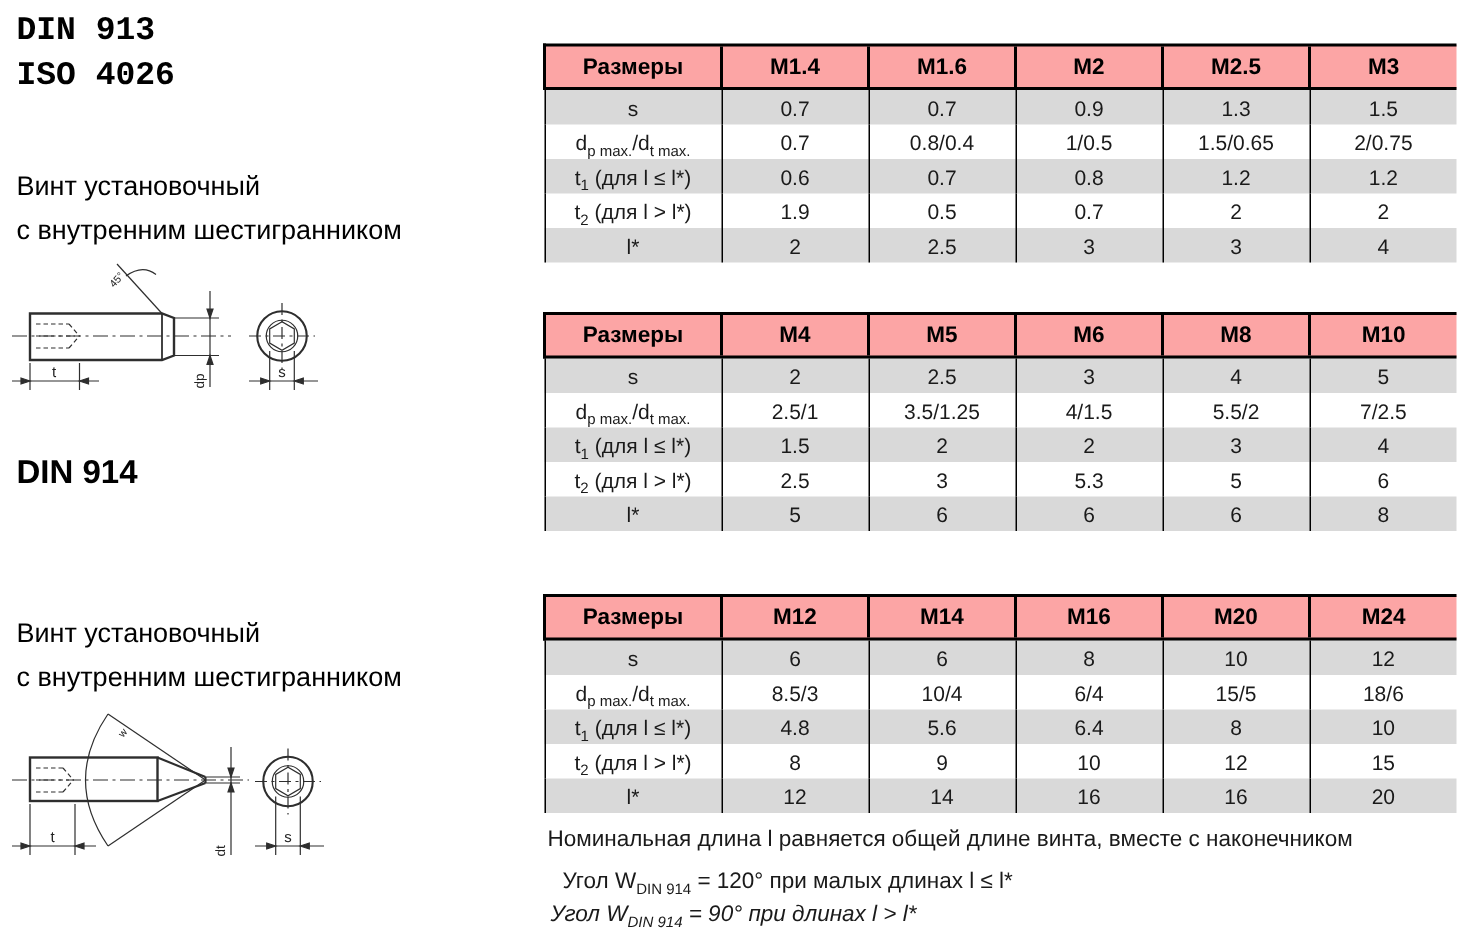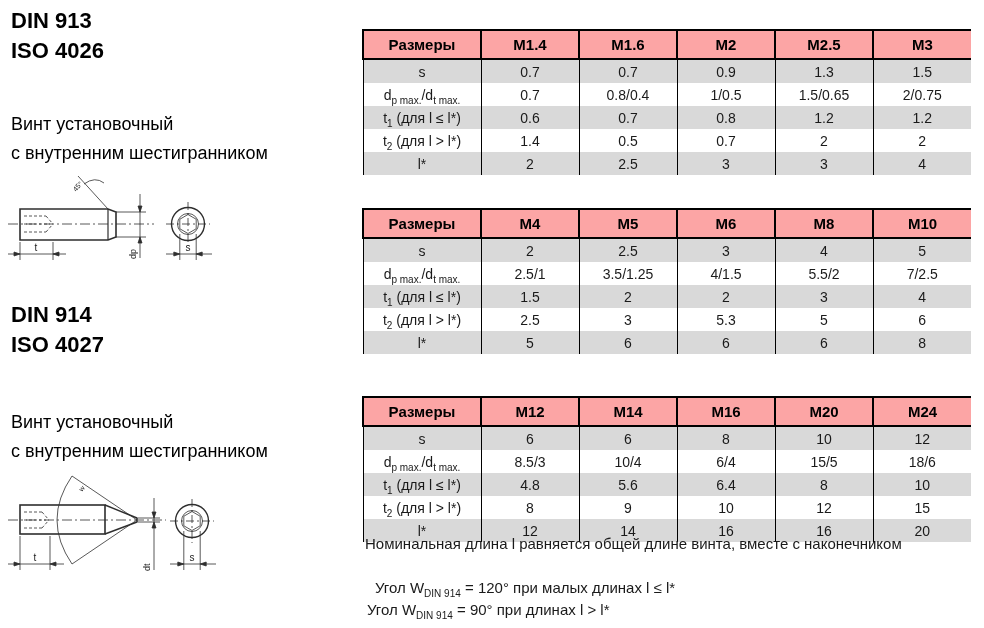--- a/index.html
+++ b/index.html
@@ -5,21 +5,21 @@
   html,body{margin:0;padding:0;}
   body{
     width:984px;height:628px;position:relative;overflow:hidden;
     background:#ffffff;color:#111;
     font-family:"Liberation Sans", sans-serif;
   }
   .abs{position:absolute;}
   
   .din-heading{font-weight:bold;font-size:22px;line-height:30px;color:#000;}
   .desc{font-size:18px;line-height:29px;color:#000;margin-top:24px;}
-  #din1{left:11px;top:6px;}
+  #din1{left:11px;top:6px;font-family:Liberation Mono, monospace;}
   #desc1{left:11px;top:86px;}
   #din2{left:11px;top:300px;}
   #desc2{left:11px;top:384px;}
   
   #drawing1{left:6px;top:162px;}
   #drawing2{left:6px;top:468px;}
   svg text{font-family:"Liberation Sans",sans-serif;fill:#222;}
   
   table.dim-table{
     position:absolute;left:362px;width:608px;
@@ -34,23 +34,23 @@
   }
   .dim-table td{
     border-left:1px solid #000;
     font-size:14px;height:23px;padding:0 2px;text-align:center;color:#1a1a1a;
   }
   .dim-table tbody tr:nth-child(odd) td{background:#d9d9d9;}
   .dim-table td.lab{font-size:14px;}
   .dim-table sub, .note sub{font-size:10px;line-height:0;text-align:center;}
   
   .note{position:absolute;font-size:15px;color:#1a1a1a;}
-  #note1{left:365px;top:535px;}
+  #note1{left:365px;top:551px;}
   #note2{left:375px;top:579px;}
-  #note3{left:367px;top:601px;}
+  #note3{left:367px;top:601px;font-style:italic;}
 </style>
 </head>
 <body>
 
 <div id="din1" class="abs din-heading">
   <div>DIN 913</div>
   <div>ISO 4026</div>
 </div>
 <div id="desc1" class="abs desc">
   <div>Винт установочный</div>
@@ -111,21 +111,20 @@
     </g>
   </g>
   <text font-size="7" transform="translate(70 30) rotate(-48)">45°</text>
   <text x="30" y="89" font-size="10" text-anchor="middle">t</text>
   <text font-size="9" transform="translate(130 97) rotate(-90)">dp</text>
   <text x="182" y="89" font-size="10" text-anchor="middle">s</text>
 </svg>
 
 <div id="din2" class="abs din-heading">
   <div>DIN 914</div>
-  <div>ISO 4027</div>
 </div>
 <div id="desc2" class="abs desc">
   <div>Винт установочный</div>
   <div>с внутренним шестигранником</div>
 </div>
 
 <svg id="drawing2" class="abs" width="230" height="110" viewBox="0 0 230 110">
   <g stroke="#2e2e2e" fill="none" stroke-width="0.8">
 
     <line x1="2" y1="52" x2="160" y2="52" stroke-dasharray="10 3 2 3"></line>
@@ -229,21 +228,21 @@
       <tr>
         <td class="lab"><span>t</span><sub>1</sub><span> (для l ≤ l*)</span></td>
         <td>0.6</td>
         <td>0.7</td>
         <td>0.8</td>
         <td>1.2</td>
         <td>1.2</td>
       </tr>
       <tr>
         <td class="lab"><span>t</span><sub>2</sub><span> (для l &gt; l*)</span></td>
-        <td>1.4</td>
+        <td>1.9</td>
         <td>0.5</td>
         <td>0.7</td>
         <td>2</td>
         <td>2</td>
       </tr>
       <tr>
         <td class="lab"><span>l*</span></td>
         <td>2</td>
         <td>2.5</td>
         <td>3</td>

